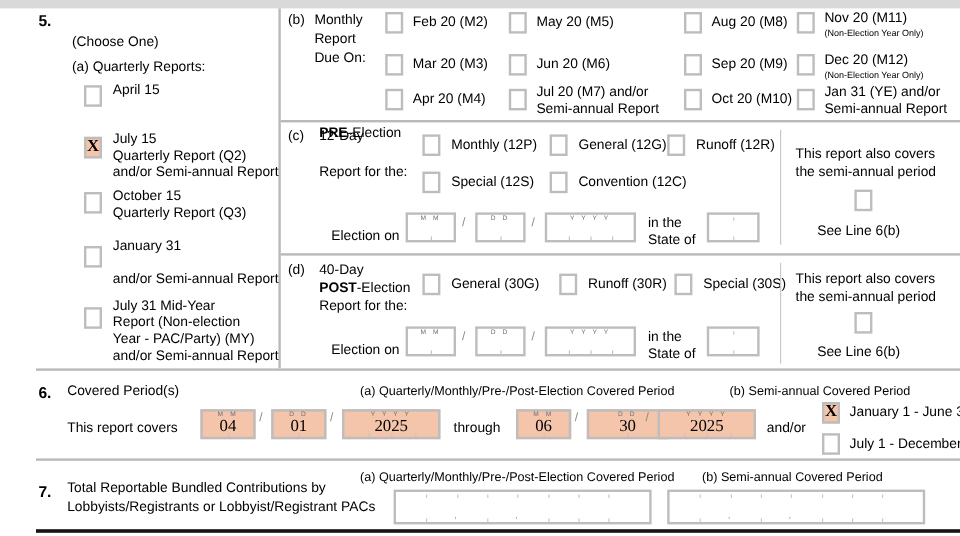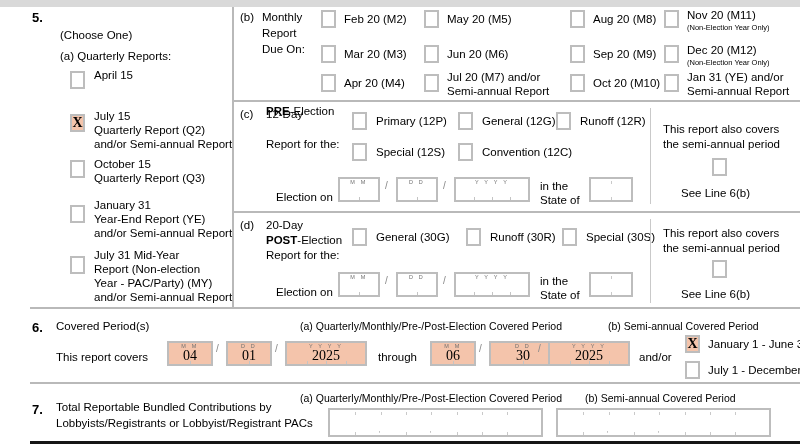--- a/index.html
+++ b/index.html
@@ -112,21 +112,20 @@
   <div class="cb" style="left:70px;top:160px;">
       <span class="x"></span>
     </div>
   <div class="t lbl" style="left:94px;top:158px;">October 15</div>
   <div class="t lbl" style="left:94px;top:172px;">Quarterly Report (Q3)</div>
 
   <div class="cb" style="left:70px;top:205px;">
       <span class="x"></span>
     </div>
   <div class="t lbl" style="left:94px;top:199px;">January 31</div>
-  <div class="t lbl" style="left:94px;top:213px;">Year-End Report (YE)</div>
   <div class="t lbl" style="left:94px;top:227px;">and/or Semi-annual Report</div>
 
   <div class="cb" style="left:70px;top:256px;">
       <span class="x"></span>
     </div>
   <div class="t lbl" style="left:94px;top:249px;">July 31 Mid-Year</div>
   <div class="t lbl" style="left:94px;top:263px;">Report (Non-election</div>
   <div class="t lbl" style="left:94px;top:277px;">Year - PAC/Party) (MY)</div>
   <div class="t lbl" style="left:94px;top:291px;">and/or Semi-annual Report</div>
 
@@ -192,21 +191,21 @@
   <div class="t lbl" style="left:687px;top:85px;">Semi-annual Report</div>
 
   <div class="t sec" style="left:240px;top:108px;">(c)</div>
   <div class="t lbl" style="left:266px;top:108px;">12-Day</div>
   <div class="t lbl" style="left:266px;top:105px;"><span class="b">PRE</span><span>-Election</span></div>
   <div class="t lbl" style="left:266px;top:138px;">Report for the:</div>
 
   <div class="cb" style="left:352px;top:112px;">
       <span class="x"></span>
     </div>
-  <div class="t lbl" style="left:376px;top:115px;">Primary (12P)</div>
+  <div class="t lbl" style="left:376px;top:115px;">Monthly (12P)</div>
   <div class="cb" style="left:458px;top:112px;">
       <span class="x"></span>
     </div>
   <div class="t lbl" style="left:482px;top:115px;">General (12G)</div>
   <div class="cb" style="left:556px;top:112px;">
       <span class="x"></span>
     </div>
   <div class="t lbl" style="left:580px;top:115px;">Runoff (12R)</div>
 
   <div class="cb" style="left:352px;top:143px;">
@@ -254,21 +253,21 @@
 
   <div class="vdiv-thin" style="left:650px;top:108px;height:96px;"></div>
   <div class="t lbl" style="left:663px;top:123px;">This report also covers</div>
   <div class="t lbl" style="left:663px;top:138px;">the semi-annual period</div>
   <div class="cb" style="left:712px;top:158px;">
       <span class="x"></span>
     </div>
   <div class="t lbl" style="left:681px;top:187px;">See Line 6(b)</div>
 
   <div class="t sec" style="left:240px;top:219px;">(d)</div>
-  <div class="t lbl" style="left:266px;top:219px;">20-Day</div>
+  <div class="t lbl" style="left:266px;top:219px;">40-Day</div>
   <div class="t lbl" style="left:266px;top:234px;"><span class="b">POST</span><span>-Election</span></div>
   <div class="t lbl" style="left:266px;top:249px;">Report for the:</div>
 
   <div class="cb" style="left:352px;top:228px;">
       <span class="x"></span>
     </div>
   <div class="t lbl" style="left:376px;top:231px;">General (30G)</div>
   <div class="cb" style="left:466px;top:228px;">
       <span class="x"></span>
     </div>

